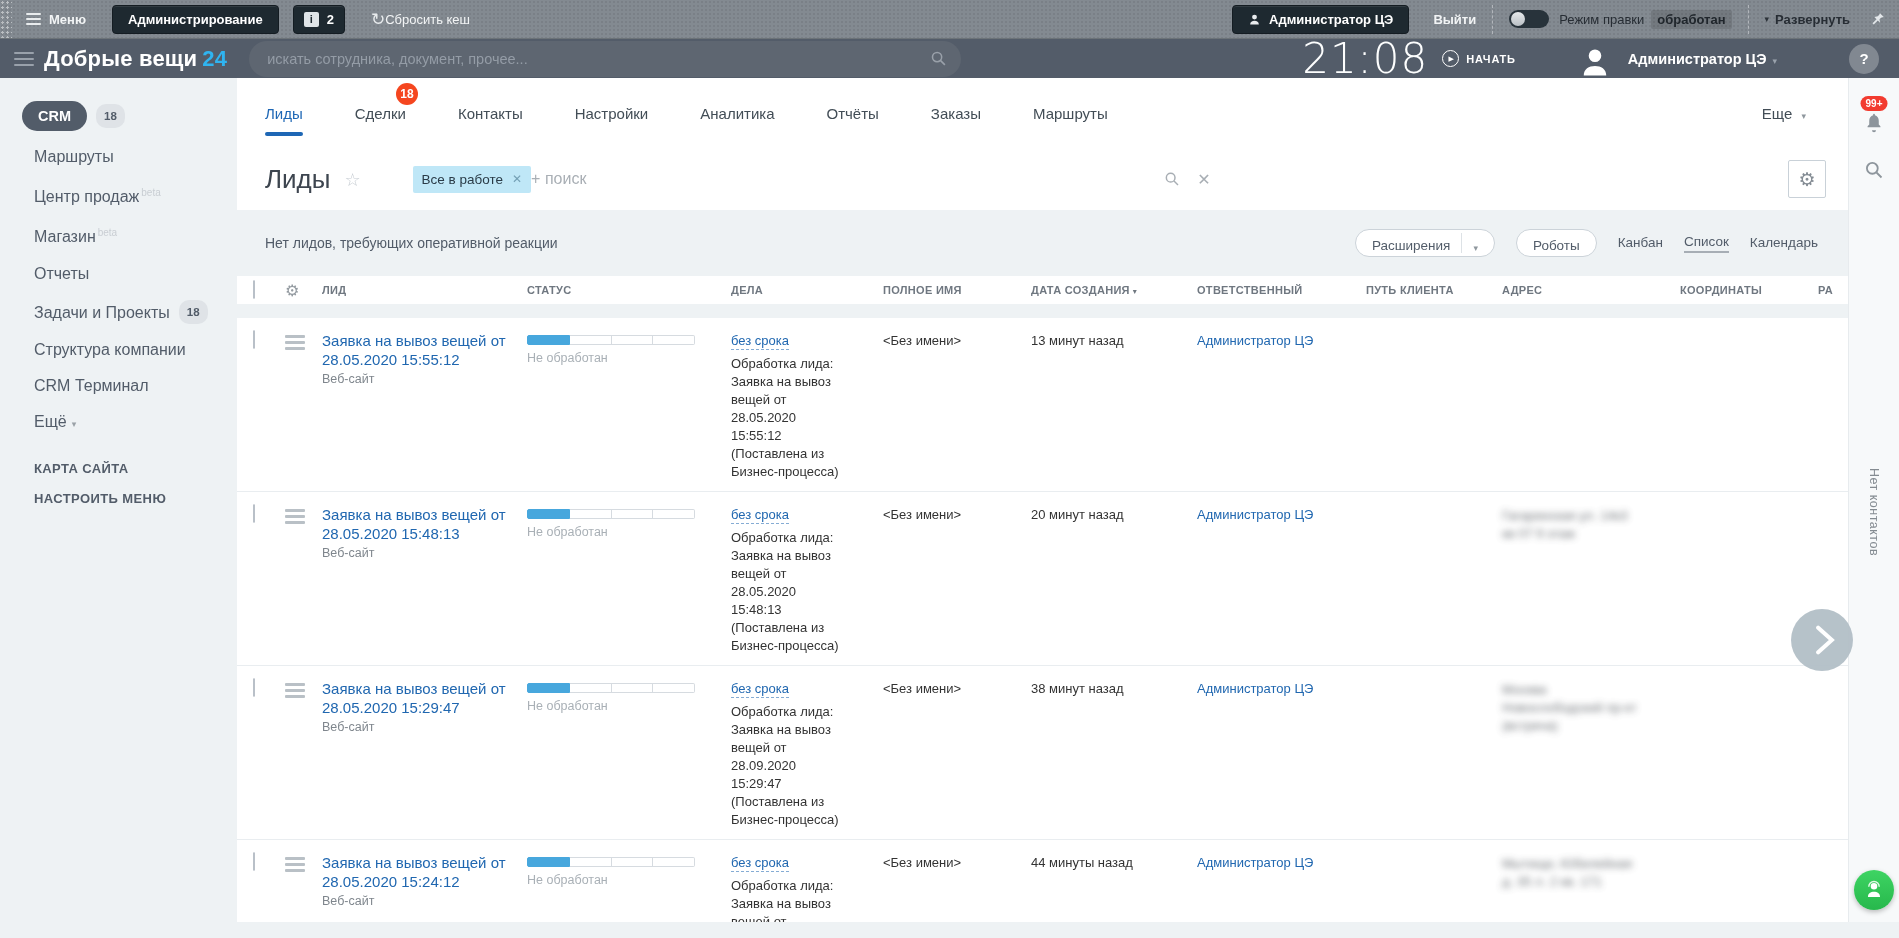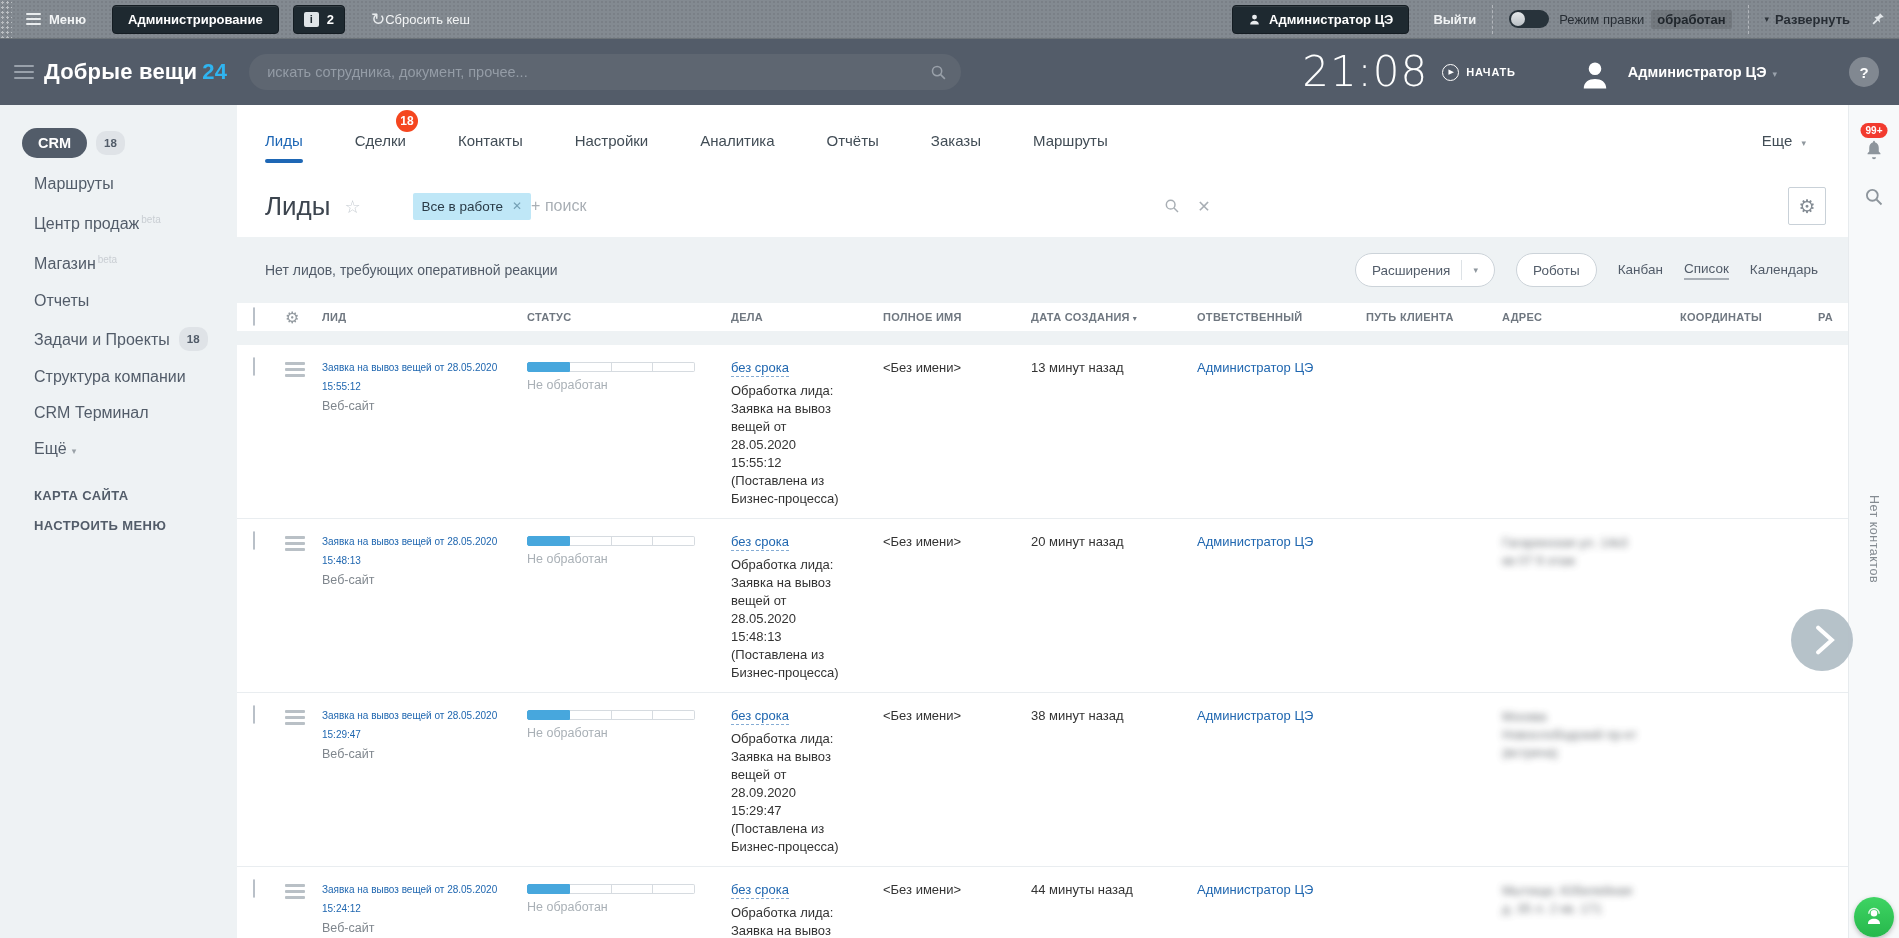--- a/index.html
+++ b/index.html
@@ -23,21 +23,21 @@
     font-weight:bold; display:inline-flex; align-items:center; justify-content:center; font-style:normal;}
   .vsep { align-self:stretch; border-left:1px dashed rgba(255,255,255,.38); margin:0 16px; }
   .toggle { width:40px; height:18px; border-radius:9px; background:#28333b; position:relative; cursor:pointer; }
   .toggle .knob { position:absolute; left:2px; top:2px; width:14px; height:14px; border-radius:50%;
     background:linear-gradient(#e7eaec,#b9bfc4); }
   .dark-label { color:#272d34; font-size:13px; }
   .state-chip { font-weight:bold; color:#20262c; background:rgba(0,0,0,.12); padding:2px 6px; border-radius:2px; }
   .caret-d { font-size:9px; color:#2c3339; font-family:"DejaVu Sans",sans-serif; }
 
   
-  .app-header { height:66px; background:#535c69; display:flex; align-items:center; padding:0 12px; position:relative; z-index:4;}
+  .app-header { height:39px; background:#535c69; display:flex; align-items:center; padding:0 12px; position:relative; z-index:4;}
   .hdr-ham { display:flex; flex-direction:column; gap:4px; margin:0 10px 0 2px; cursor:pointer; }
   .hdr-ham span { width:20px; height:2px; background:#99a1ab; border-radius:1px; }
   .logo { font-size:22px; font-weight:bold; color:#fff; letter-spacing:.2px; white-space:nowrap; }
   .logo .n24 { color:#2fb4f0; margin-left:5px; }
   .hdr-search { margin-left:22px; width:712px; height:36px; background:#5e6671; border-radius:18px;
     display:flex; align-items:center; padding:0 14px 0 18px; }
   .hdr-search input { flex:1; background:transparent; border:none; outline:none; font-size:14.5px; color:#dfe3e7;
     font-family:"Liberation Sans",sans-serif; }
   .hdr-search input::placeholder { color:#949ca6; }
   .right-cluster { margin-left:auto; display:flex; align-items:center; }
@@ -90,42 +90,42 @@
   .filter-ph { color:#a9afb5; font-size:16px; }
   .field-icons { position:absolute; right:8px; display:flex; align-items:center; gap:17px; color:#a8aeb4;}
   .field-icons .x { font-size:16px; cursor:pointer; }
   .gear-btn { margin-left:auto; margin-right:22px; width:38px; height:38px; border:1px solid #c9d1d8; border-radius:2px;
     background:#fff; display:flex; align-items:center; justify-content:center; cursor:pointer;
     color:#848c94; font-size:19px; font-family:"DejaVu Sans",sans-serif;}
 
   .toolbar { height:66px; display:flex; align-items:center; padding:0 30px 0 28px; }
   .tb-msg { font-size:14px; color:#525c69; }
   .tb-right { margin-left:auto; display:flex; align-items:center; gap:21px; }
-  .pill { height:34px; background:#fff; border:1px solid #ccd3d9; border-radius:17px; display:flex; align-items:center;
+  .pill { height:28px; background:#fff; border:1px solid #ccd3d9; border-radius:17px; display:flex; align-items:flex-end;
     padding:3px 16px; font-size:13.5px; color:#525c69; cursor:pointer; white-space:nowrap;}
   .pill .pdiv { width:1px; height:20px; background:#dde2e6; margin:0 11px; }
   .pill .caret-s { font-size:9px; color:#8f979e; font-family:"DejaVu Sans",sans-serif;}
   .view { font-size:13.5px; color:#525c69; cursor:pointer; padding-bottom:2px; white-space:nowrap;}
   .view.active { border-bottom:2px solid #a7aeb5; }
 
   
   .grid { flex:1; background:#fff; overflow:hidden; }
   .grid-cols { display:grid; padding-left:16px;
     grid-template-columns:32px 37px 205px 204px 152px 148px 166px 169px 136px 178px 138px minmax(0,1fr); }
   .grid-head { height:42px; align-items:center; border-bottom:14px solid #eef2f4; }
   .gh-cell { font-size:11px; font-weight:bold; color:#6f7780; letter-spacing:.3px; padding-right:10px; white-space:nowrap; overflow:hidden; cursor:pointer;}
   .gh-cell .sort { font-size:8px; color:#6f7780; margin-left:3px; font-family:"DejaVu Sans",sans-serif;}
   .checkbox { width:18px; height:18px; border:1px solid #b9c0c8; border-radius:3px; background:#fff; cursor:pointer; }
   .head-gear { color:#949ba1; font-size:16px; font-family:"DejaVu Sans",sans-serif; cursor:pointer;}
   .grid-row { border-bottom:1px solid #e9edf0; padding-top:13px; min-height:174px; align-items:start; }
   .grid-row:last-child { border-bottom:none; }
   .cell { padding-right:12px; min-width:0; }
   .burger { display:flex; flex-direction:column; gap:3.5px; margin-top:4px; cursor:grab; width:20px;}
   .burger span { height:2.5px; background:#b9c0c6; border-radius:1px; }
-  .lead-link { font-size:10px; color:#2067b0; line-height:19px; display:block; }
+  .lead-link { font-size:15px; color:#2067b0; line-height:19px; display:block; }
   .lead-src { font-size:12.5px; color:#7f868d; margin-top:3px; }
   .status-bar { display:flex; width:168px; height:10px; margin-top:4px; }
   .status-bar i { flex:1; border:1px solid #d6dbe0; border-left:none; background:#fff; }
   .status-bar i:first-child { border-left:1px solid #d6dbe0; border-radius:2px 0 0 2px; }
   .status-bar i:last-child { border-radius:0 2px 2px 0; }
   .status-bar i.fill { background:#47a7dd; border-color:#47a7dd; }
   .status-label { font-size:12.5px; color:#a9b0b6; margin-top:6px; }
   .c-dela { padding-right:40px; }
   .deadline { font-size:13px; color:#2067b0; border-bottom:1px dashed rgba(32,103,176,.55); padding-bottom:1px; display:inline-block;}
   .activity { font-size:13px; color:#333; line-height:18px; margin-top:5px; }

